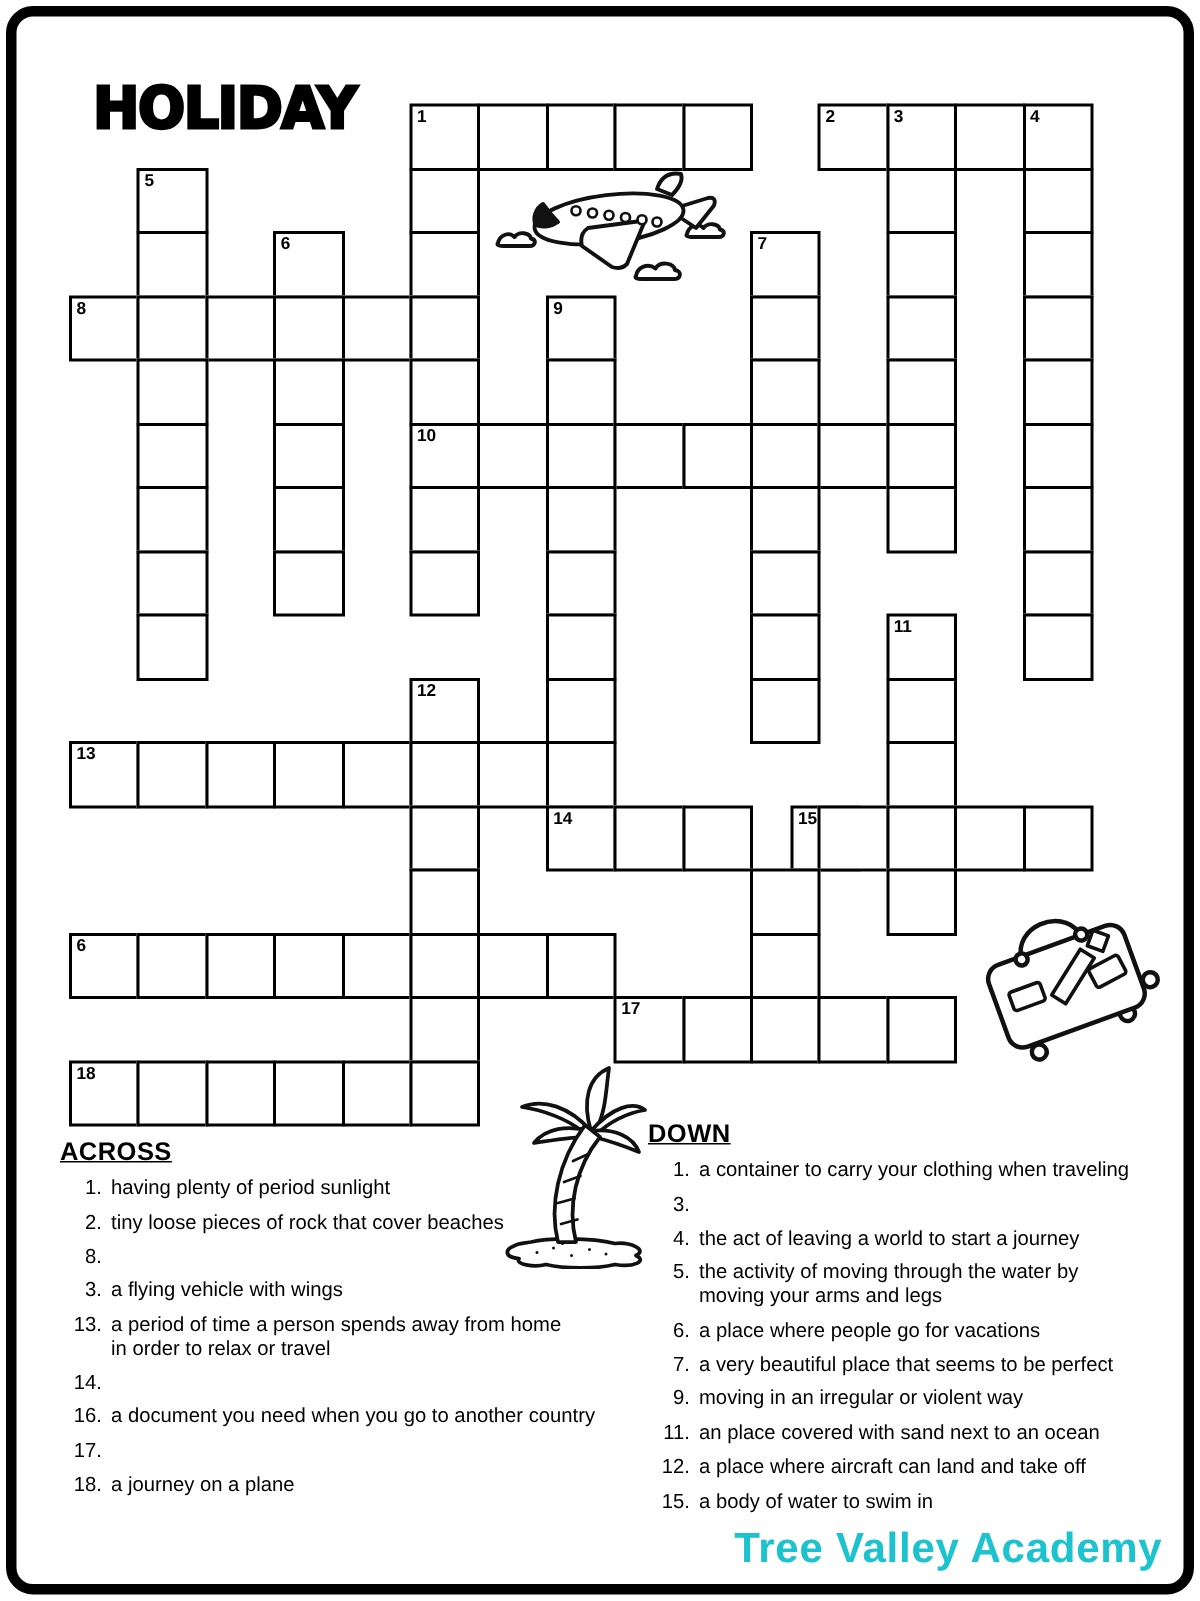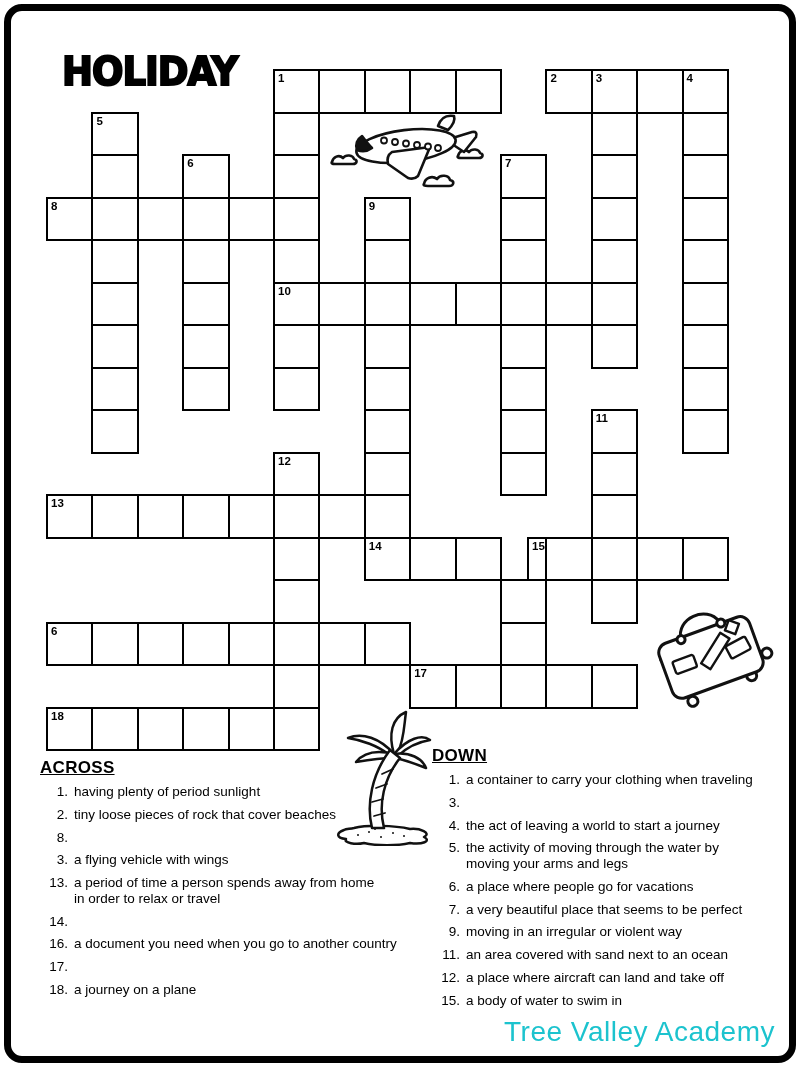--- a/index.html
+++ b/index.html
@@ -15,21 +15,21 @@
   .cell{position:absolute;box-sizing:border-box;border:2px solid #000;background:#fff;}
   .cell .num{position:absolute;left:3px;top:1px;font-size:11.5px;font-weight:bold;line-height:1.1;}
   .clues{position:absolute;}
   .clues h2{margin:0 0 6px 0;font-size:17px;letter-spacing:.3px;text-decoration:underline;}
   .clues ol{list-style:none;margin:0;padding:0;}
   .clues li{display:flex;margin-bottom:7px;font-size:13.5px;line-height:1.17;}
   .cnum{flex:0 0 28px;width:28px;text-align:right;padding-right:6px;}
   .ctext{white-space:pre-line;}
   .across{left:40px;top:758px;width:392px;}
   .down{left:432px;top:746px;width:356px;}
-  .brand{position:absolute;right:25px;top:1016px;font-size:28px;font-weight:normal;
+  .brand{position:absolute;right:25px;top:1016px;font-size:28px;font-weight:bold;
          letter-spacing:.5px;}
   .doodle{position:absolute;}
   svg *{vector-effect:non-scaling-stroke;}
 </style>
 </head>
 <body>
 
 <div class="frame"></div>
 
 <div class="title">HOLIDAY</div>
@@ -316,21 +316,21 @@
       <li>
         <span class="cnum">7.</span>
         <span class="ctext">a very beautiful place that seems to be perfect</span>
       </li>
       <li>
         <span class="cnum">9.</span>
         <span class="ctext">moving in an irregular or violent way</span>
       </li>
       <li>
         <span class="cnum">11.</span>
-        <span class="ctext">an area covered with sand next to an ocean</span>
+        <span class="ctext">an place covered with sand next to an ocean</span>
       </li>
       <li>
         <span class="cnum">12.</span>
         <span class="ctext">a place where aircraft can land and take off</span>
       </li>
       <li>
         <span class="cnum">15.</span>
         <span class="ctext">a body of water to swim in</span>
       </li>
     </ol>

